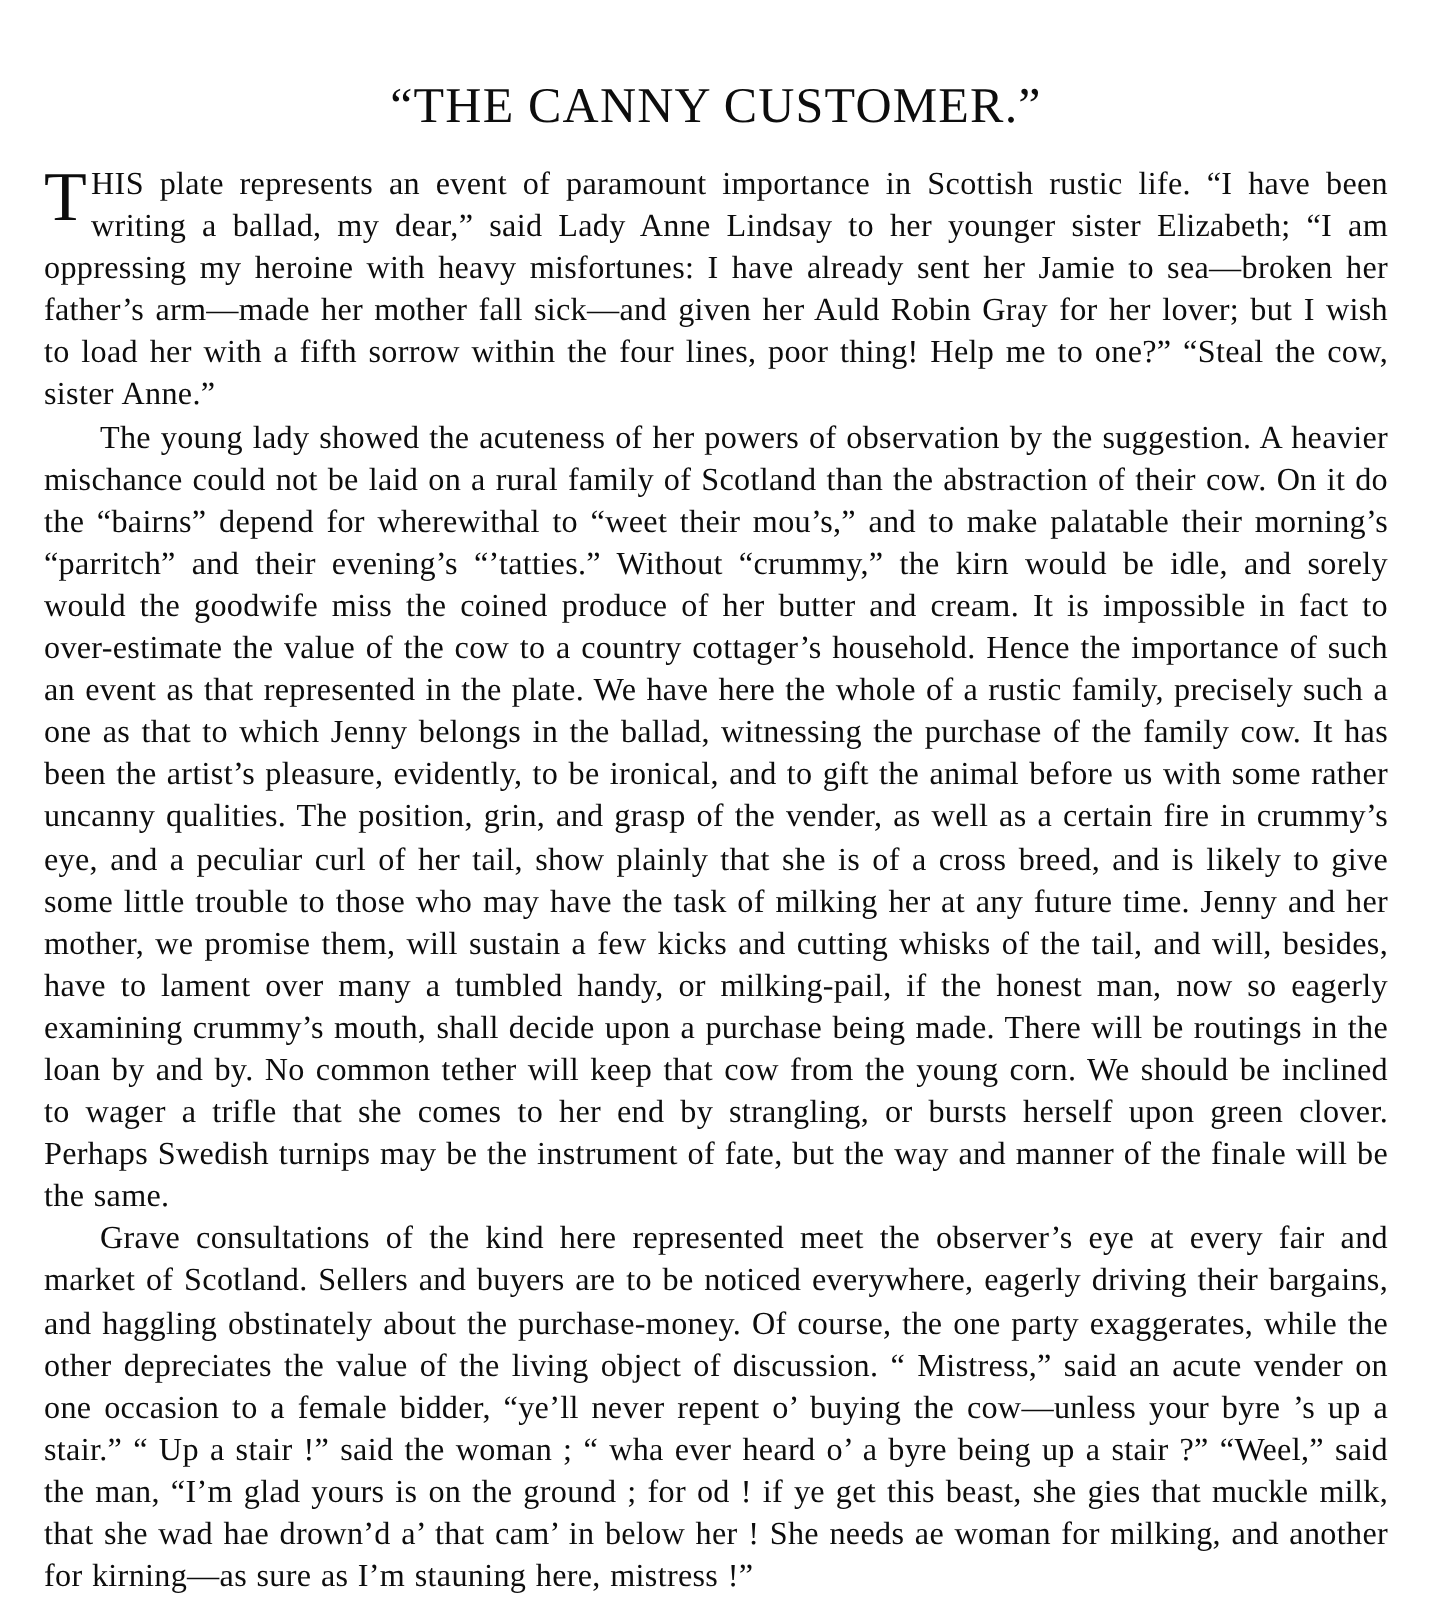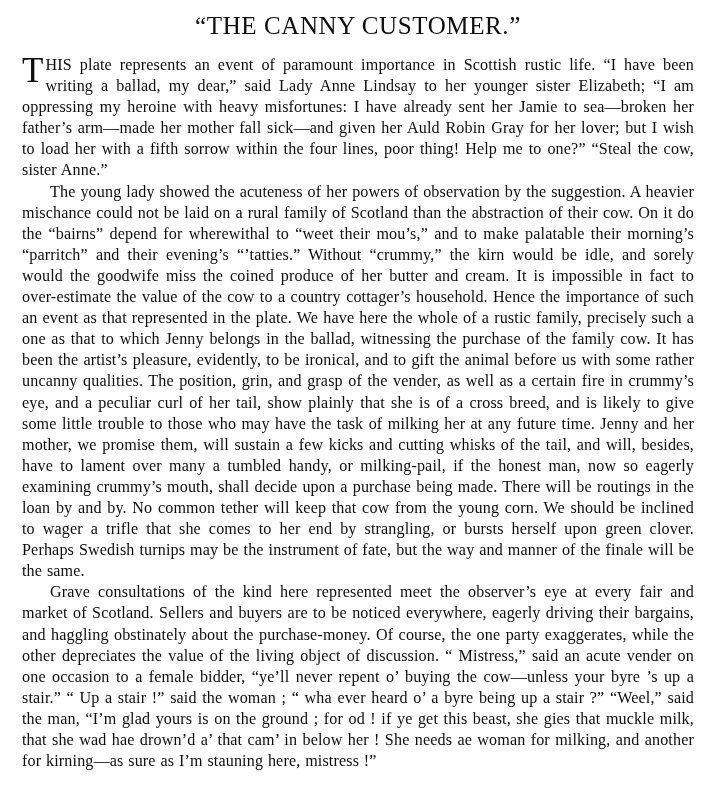--- a/index.html
+++ b/index.html
@@ -13,20 +13,21 @@
     font-family: "Liberation Serif", serif;
     color: #0d0d0d;
     overflow: hidden;
   }
   .page {
     width: 716px;
     height: 570px;
     box-sizing: border-box;
     padding: 8px 22px 6px 22px;
     position: relative;
+    margin-top: 28px;
   }
   .title {
     text-align: center;
     font-size: 25px;
     letter-spacing: 0.6px;
     font-weight: normal;
     margin: 4px 0 14px 0;
     font-family: "Liberation Serif", serif;
   }
   .body-text {

